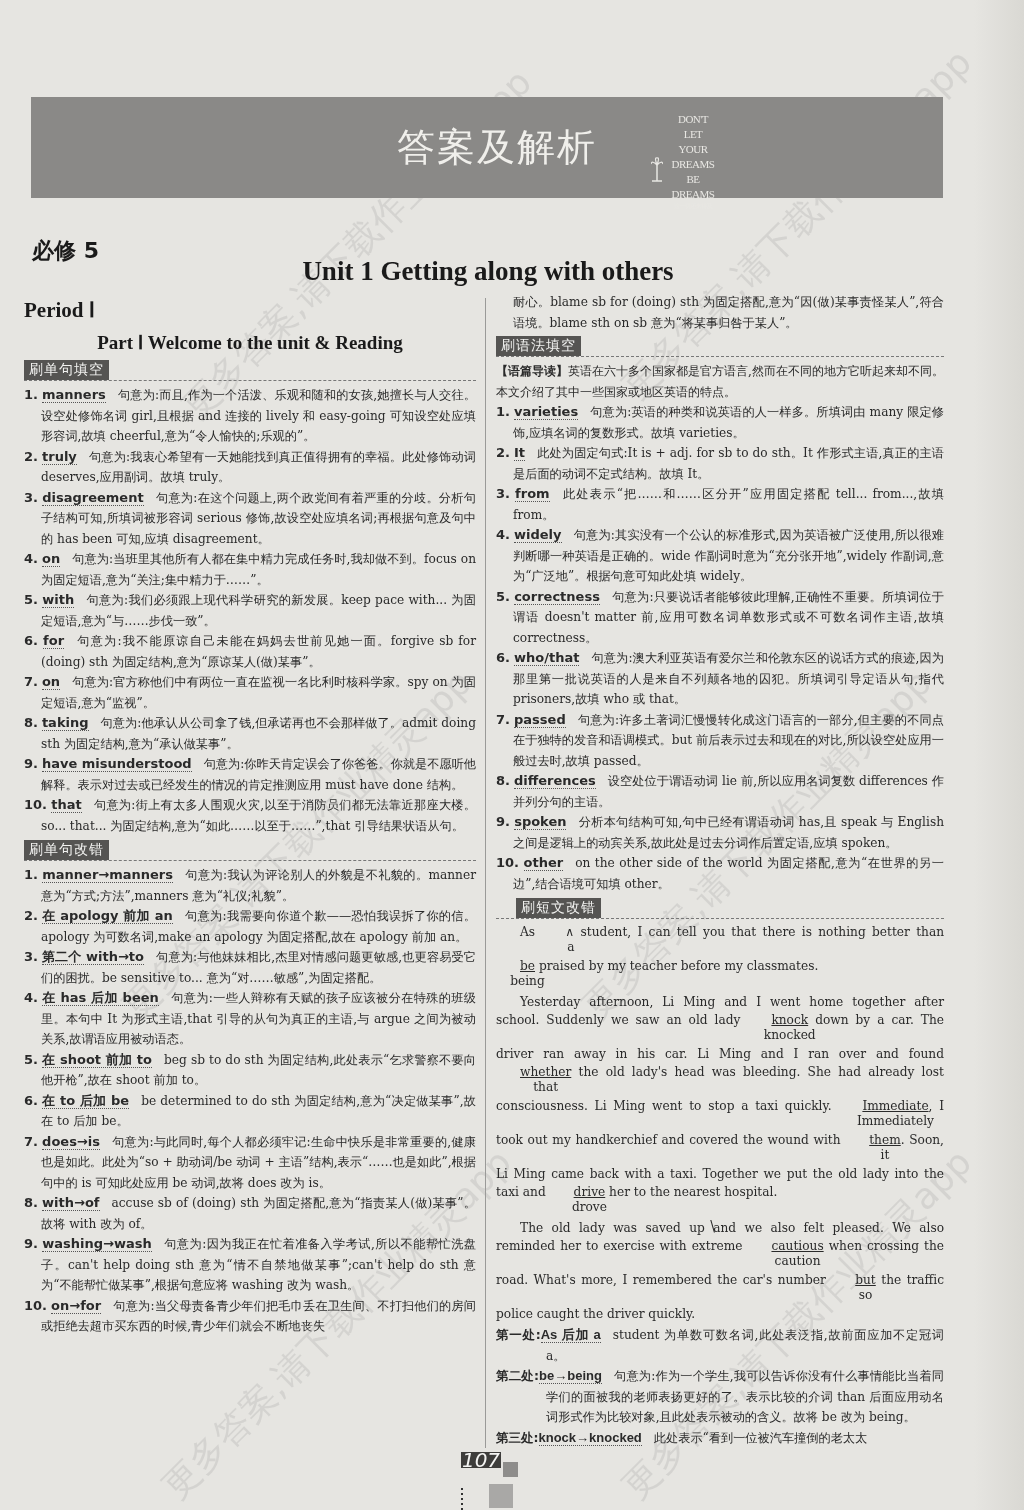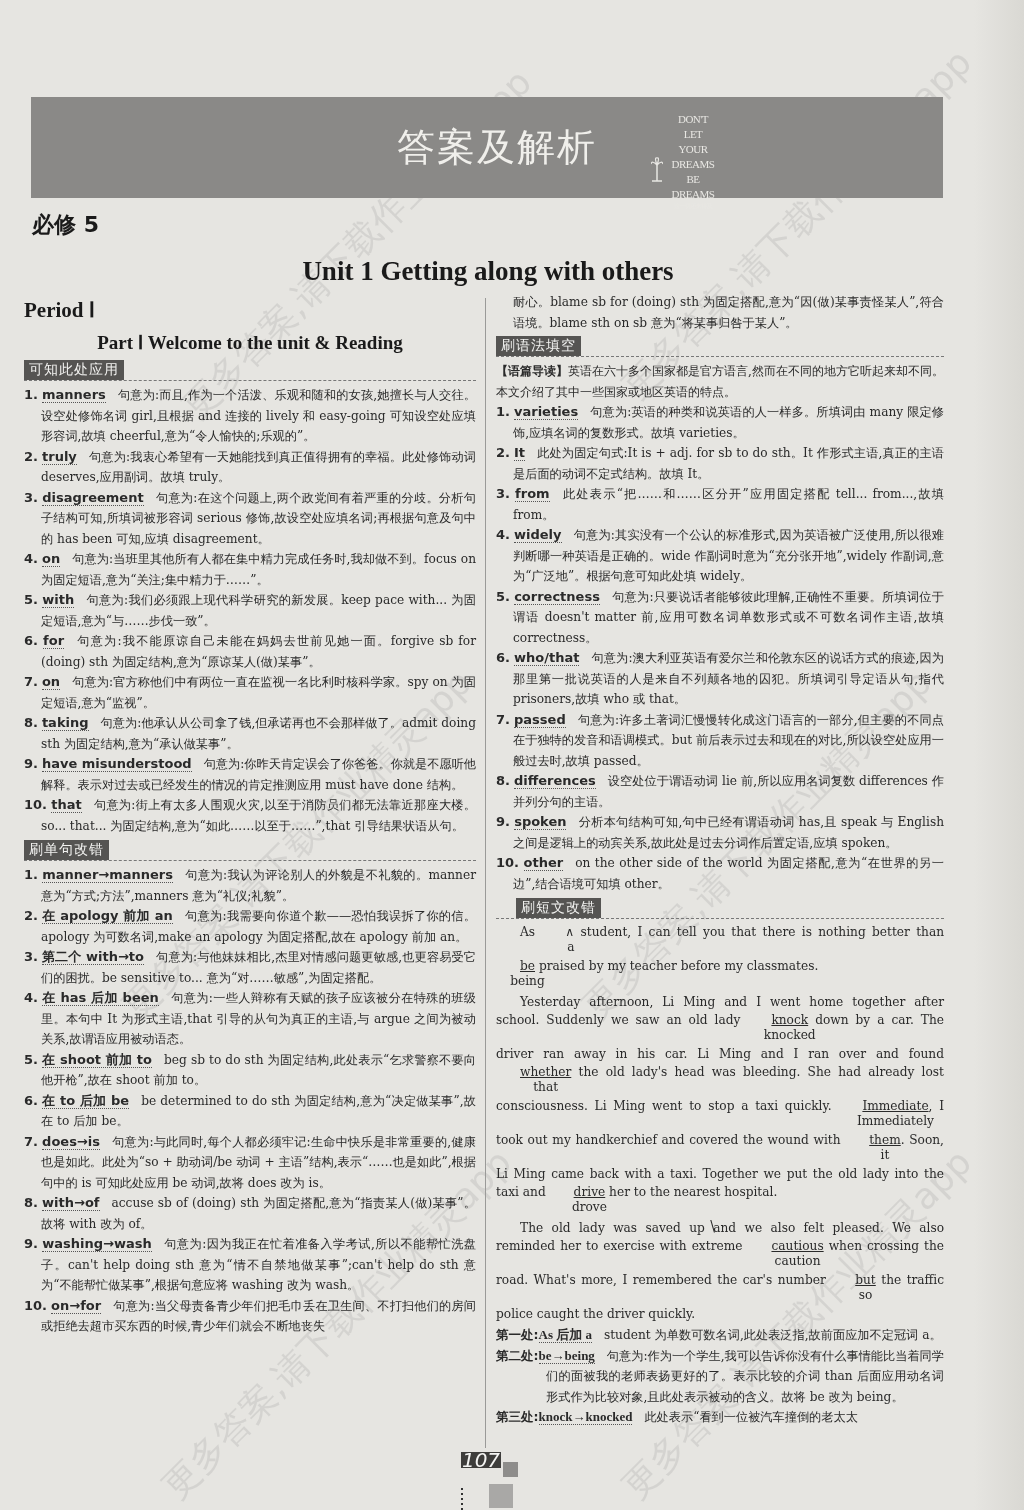--- a/index.html
+++ b/index.html
@@ -26,21 +26,21 @@
   }
   .banner-slogan {
     position: absolute; left: 612px; top: 15px; width: 100px;
     color: #e8e7e3; font-family: Liberation Serif, serif;
     font-size: 11px; line-height: 15px; text-align: center; letter-spacing: -0.5px;
   }
   .banner-slogan .small { font-size: 6px; line-height: 8px; }
   .palm { position: absolute; left: 620px; top: 60px; width: 12px; height: 26px; }
 
   .book-label {
-    position: absolute; left: 32px; top: 210px;
+    position: absolute; left: 32px; top: 236px;
     font-family: "DejaVu Sans", sans-serif; font-weight: bold; font-size: 22px; color: #1a1a1a;
   }
   .unit-title {
     position: absolute; left: 0; width: 976px; top: 256px; text-align: center;
     font-family: "Liberation Serif", serif; font-weight: bold; font-size: 27px; color: #1a1a1a;
   }
   .col { position: absolute; top: 298px; }
   .col-left { left: 24px; width: 452px; }
   .col-right { left: 496px; width: 448px; top: 292px; }
   .divider { position: absolute; left: 485px; top: 298px; width: 1px; height: 1150px; background: #9a9a98; }
@@ -87,21 +87,21 @@
   }
   .insert { display: inline-block; position: relative; margin-bottom: 16px; }
   .insert .fix { position: absolute; left: 2px; top: 15px; }
 
   .loc-item {
     font-size: 12.2px; line-height: 20.5px; padding-left: 50px; text-indent: -50px;
     text-align: justify;
   }
   .loc-item .loc { font-family: "DejaVu Sans", sans-serif; font-weight: bold; font-size: 12.5px; }
   .loc-item .ans {
-    font-family: Liberation Serif, serif; font-weight: bold; font-size: 13px;
+    font-family: Liberation Sans, sans-serif; font-weight: bold; font-size: 13px;
     border-bottom: 1px dotted #555; margin-right: 12px;
   }
 
   .page-num-box {
     position: absolute; left: 461px; top: 1452px; width: 40px; height: 16px;
     background: #3e3d3b; color: #f5f5f3;
     font-family: "DejaVu Sans", sans-serif; font-style: italic; font-size: 20px;
     display: flex; align-items: center; justify-content: center;
   }
   .sq1 { position: absolute; left: 503px; top: 1462px; width: 15px; height: 15px; background: #8e8d8b; }
@@ -145,21 +145,21 @@
 <div class="book-label">必修 5</div>
 <div class="unit-title">Unit 1    Getting along with others</div>
 
 <div class="divider"></div>
 
 <div class="col col-left">
   <div class="period">Period Ⅰ</div>
   <div class="part">Part Ⅰ   Welcome to the unit &amp; Reading</div>
 
   <div class="section-head">
-    <span class="section-tag">可知此处应用</span>
+    <span class="section-tag">刷单句填空</span>
   </div>
   <div id="fill-single-list">
       <div class="item"><span class="num">1.</span> <span class="ans">manners</span><span>句意为:而且,作为一个活泼、乐观和随和的女孩,她擅长与人交往。设空处修饰名词 girl,且根据 and 连接的 lively 和 easy-going 可知设空处应填形容词,故填 cheerful,意为“令人愉快的;乐观的”。</span></div>
       <div class="item"><span class="num">2.</span> <span class="ans">truly</span><span>句意为:我衷心希望有一天她能找到真正值得拥有的幸福。此处修饰动词 deserves,应用副词。故填 truly。</span></div>
       <div class="item"><span class="num">3.</span> <span class="ans">disagreement</span><span>句意为:在这个问题上,两个政党间有着严重的分歧。分析句子结构可知,所填词被形容词 serious 修饰,故设空处应填名词;再根据句意及句中的 has been 可知,应填 disagreement。</span></div>
       <div class="item"><span class="num">4.</span> <span class="ans">on</span><span>句意为:当班里其他所有人都在集中精力完成任务时,我却做不到。focus on 为固定短语,意为“关注;集中精力于……”。</span></div>
       <div class="item"><span class="num">5.</span> <span class="ans">with</span><span>句意为:我们必须跟上现代科学研究的新发展。keep pace with... 为固定短语,意为“与……步伐一致”。</span></div>
       <div class="item"><span class="num">6.</span> <span class="ans">for</span><span>句意为:我不能原谅自己未能在妈妈去世前见她一面。forgive sb for (doing) sth 为固定结构,意为“原谅某人(做)某事”。</span></div>
       <div class="item"><span class="num">7.</span> <span class="ans">on</span><span>句意为:官方称他们中有两位一直在监视一名比利时核科学家。spy on 为固定短语,意为“监视”。</span></div>
       <div class="item"><span class="num">8.</span> <span class="ans">taking</span><span>句意为:他承认从公司拿了钱,但承诺再也不会那样做了。admit doing sth 为固定结构,意为“承认做某事”。</span></div>

